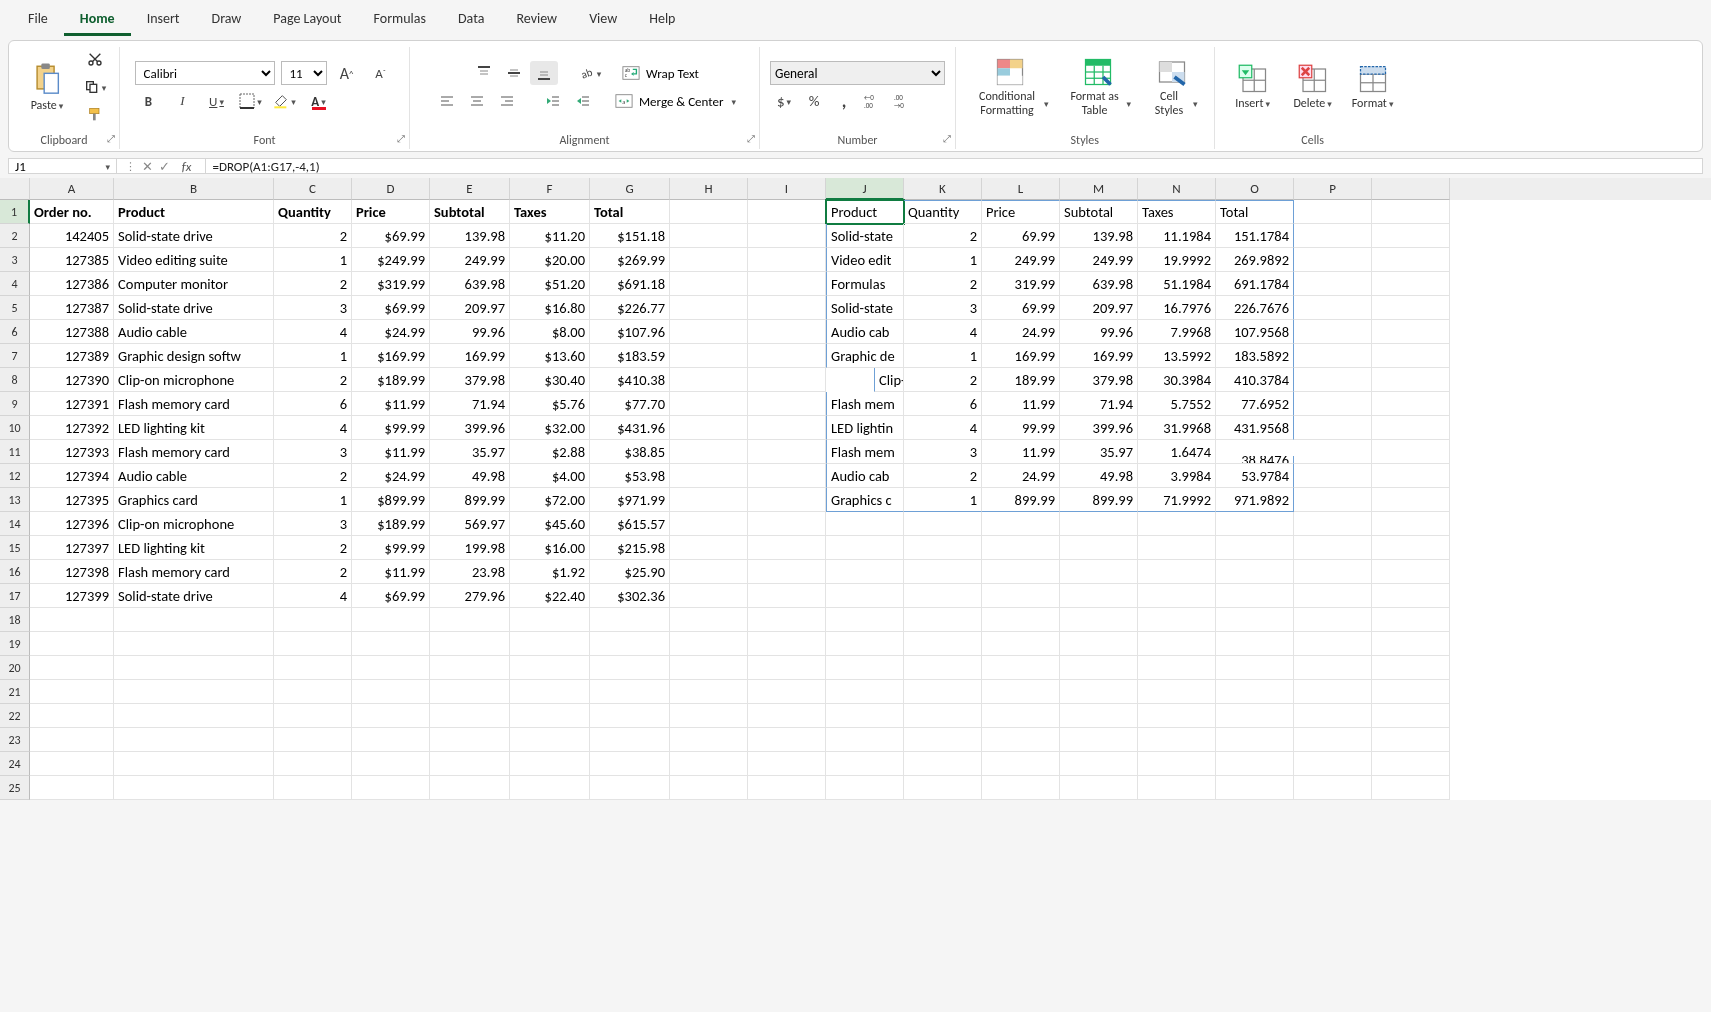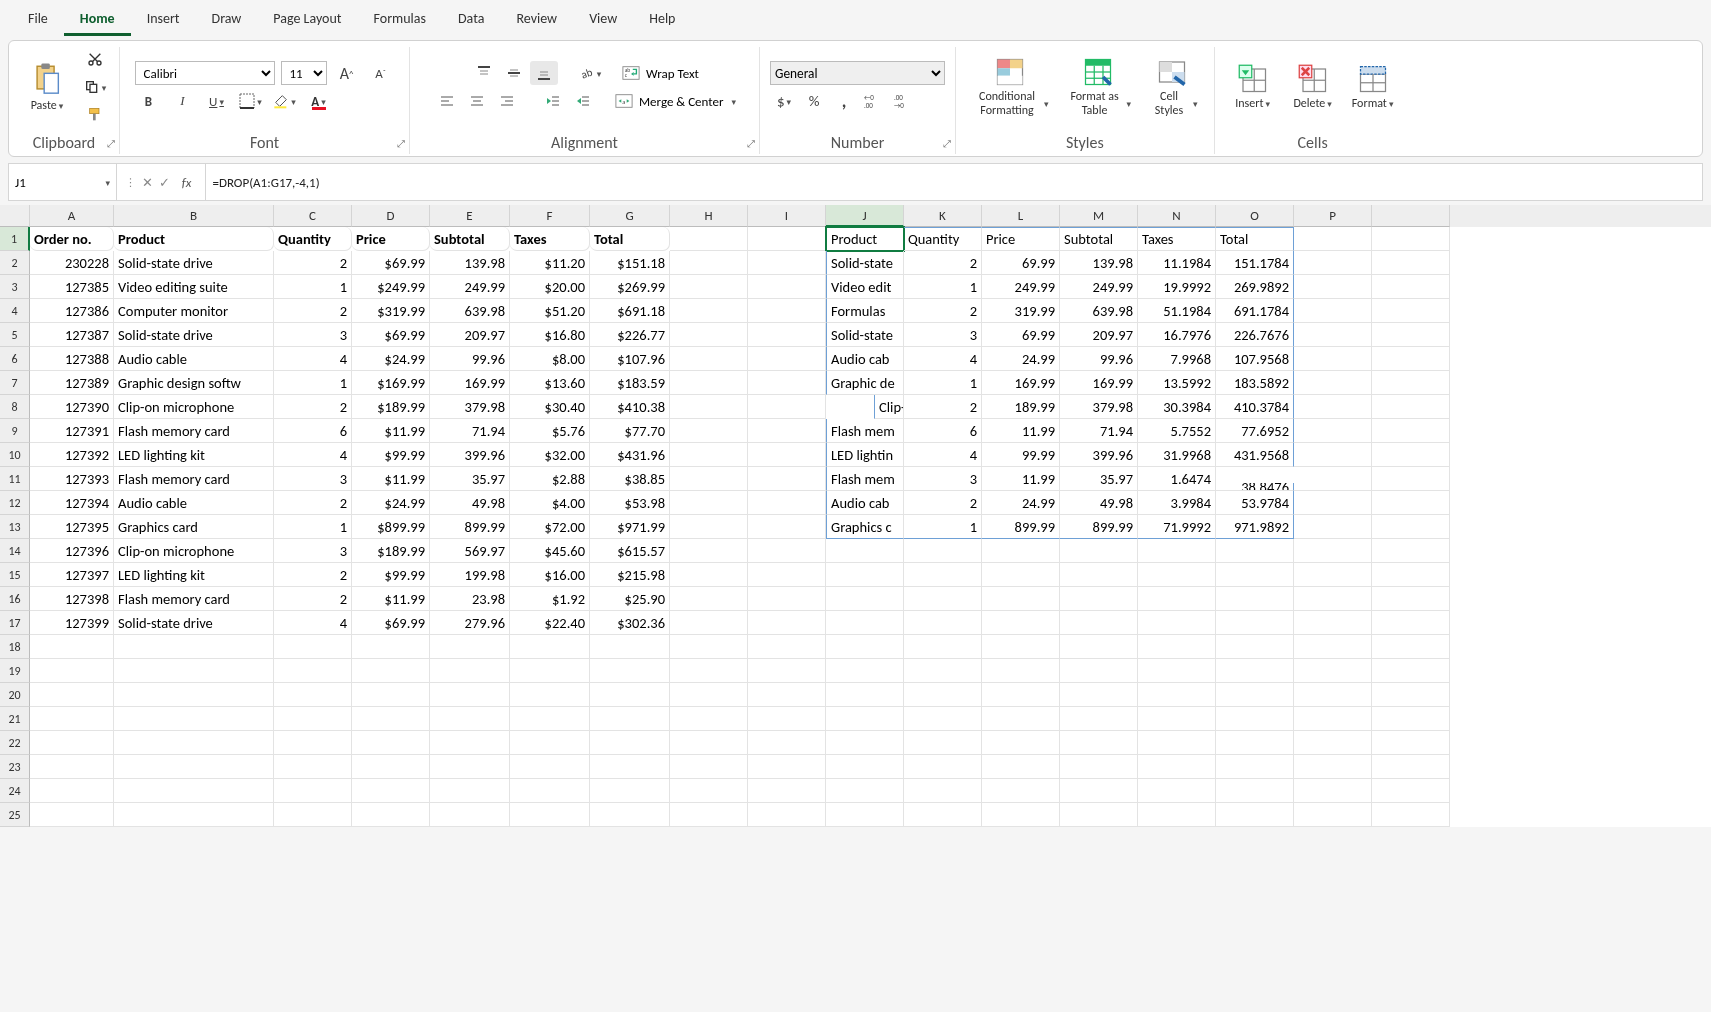--- a/index.html
+++ b/index.html
@@ -8,56 +8,56 @@
 
 .menubar { display: flex; background: #f5f5f5; padding: 4px 12px 0; gap: 0; }
 .menubar span { padding: 6px 16px; font-size: 14px; color: #333; cursor: pointer; }
 .menubar span.active { font-weight: 700; color: #0f5f2f; border-bottom: 3px solid #0f5f2f; text-decoration-thickness: 2px; }
 
 
 .ribbon { display: flex; background: #fff; border: 1px solid #d1d1d1; margin: 4px 8px 0; border-radius: 6px; padding: 6px 0 2px; }
 .rgroup { display: flex; flex-direction: column; align-items: center; padding: 0 10px; border-right: 1px solid #e3e3e3; position: relative; }
 .rgroup:last-child { border-right: none; }
 .rgroup .controls { display: flex; flex-direction: column; gap: 4px; flex: 1; align-items: center; justify-content: center; }
-.rgroup .label { font-size: 16px; color: #555; margin-top: 6px; padding-bottom: 2px; }
+.rgroup .label { font-size: 12px; color: #555; margin-top: 6px; padding-bottom: 2px; }
 .rgroup .launcher { position: absolute; right: 4px; bottom: 4px; font-size: 10px; color: #666; }
 
 .row { display: flex; align-items: center; gap: 6px; }
 .iconbtn { width: 28px; height: 24px; display: inline-flex; align-items: center; justify-content: center; color: #444; border-radius: 3px; }
 
 .bigbtn { display: flex; flex-direction: column; align-items: center; justify-content: center; gap: 2px; padding: 2px 6px; font-size: 12px; color: #333; min-width: 56px; }
 .bigbtn svg { display: block; }
 .lblwrap { display:flex; align-items:center; gap:2px; }
 .chev { font-size: 9px; color:#555; }
 
 select.fontbox { height: 24px; width: 140px; padding: 0 4px; border: 1px solid #bbb; background: #fff; font-size: 13px; }
 select.sizebox { height: 24px; width: 46px; padding: 0 4px; border: 1px solid #bbb; background: #fff; font-size: 13px; text-align:left; }
 
 .dd { font-size: 9px; color: #555; padding-left:2px; }
 
 
-.fbar { display: flex; align-items: center; background: #fff; border: 1px solid #d5d5d5; margin: 6px 8px 0; height: 38px; font-size: 13px; }
+.fbar { display: flex; align-items: center; background: #fff; border: 1px solid #d5d5d5; margin: 6px 8px 0; height: 16px; font-size: 13px; }
 .namebox { width: 108px; border-right: 1px solid #d5d5d5; padding: 0 6px; display:flex; align-items:center; justify-content:space-between; height:100%; }
 .fcontrols { display: flex; align-items: center; gap: 6px; padding: 0 8px; color: #888; height:100%; border-right: 1px solid #d5d5d5; }
 .fx { font-style: italic; color: #555; padding: 0 6px; }
 .finput { flex: 1; padding: 0 6px; color: #222; }
 
 
 .grid-wrap { position: relative; margin: 4px 0 0 0; background:#fff; }
 .colheads { display: grid; height: 22px; background: #eee; font-size: 13px; color:#333; }
 .colheads div { border-right: 1px solid #d4d4d4; border-bottom: 1px solid #bcbcbc; display:flex; align-items:center; justify-content:center; background:#eee; }
 .colheads div.sel { background:#d8e8d8; border-bottom: 2px solid #107c41; }
 
 .rows { }
 .row-g { display: grid; height: 24px; }
 .row-g .rh { background:#eee; border-right:1px solid #bcbcbc; border-bottom:1px solid #d4d4d4; display:flex; align-items:center; justify-content:center; font-size:12px; color:#333; }
 .row-g .rh.sel { background:#d8e8d8; border-right:2px solid #107c41; }
 .row-g .cell { border-right:1px solid #e3e3e3; border-bottom:1px solid #e3e3e3; padding: 0 4px; font-family: Calibri, sans-serif; font-size: 14.5px; color:#000; display:flex; align-items:center; overflow:hidden; white-space:nowrap; }
 .row-g .cell.r { justify-content: flex-end; }
-.row-g .cell.bold { font-weight: 700; border-radius: 7px; }
+.row-g .cell.bold { font-weight: 700; }
 
 .active-cell { outline: 2px solid #107c41; outline-offset: -1px; }
 
 
 .gcols {
   grid-template-columns: 30px 84px 160px 78px 78px 80px 80px 80px 78px 78px 78px 78px 78px 78px 78px 78px 78px 78px;
 }
 </style>
 </head>
 <body>
@@ -431,21 +431,21 @@
         <div class="cell" style="border-top: 1px solid rgb(110, 160, 214);">Quantity</div>
         <div class="cell" style="border-top: 1px solid rgb(110, 160, 214);">Price</div>
         <div class="cell" style="border-top: 1px solid rgb(110, 160, 214);">Subtotal</div>
         <div class="cell" style="border-top: 1px solid rgb(110, 160, 214);">Taxes</div>
         <div class="cell" style="border-top: 1px solid rgb(110, 160, 214); border-right: 1px solid rgb(110, 160, 214);">Total</div>
         <div class="cell"></div>
         <div class="cell"></div>
       </div>
       <div class="row-g gcols">
         <div class="rh">2</div>
-        <div class="cell r">230228</div>
+        <div class="cell r">142405</div>
         <div class="cell">Solid-state drive</div>
         <div class="cell r">2</div>
         <div class="cell r">$69.99</div>
         <div class="cell r">139.98</div>
         <div class="cell r">$11.20</div>
         <div class="cell r">$151.18</div>
         <div class="cell"></div>
         <div class="cell"></div>
         <div class="cell" style="border-left: 1px solid rgb(110, 160, 214);">Solid-state</div>
         <div class="cell r">2</div>

